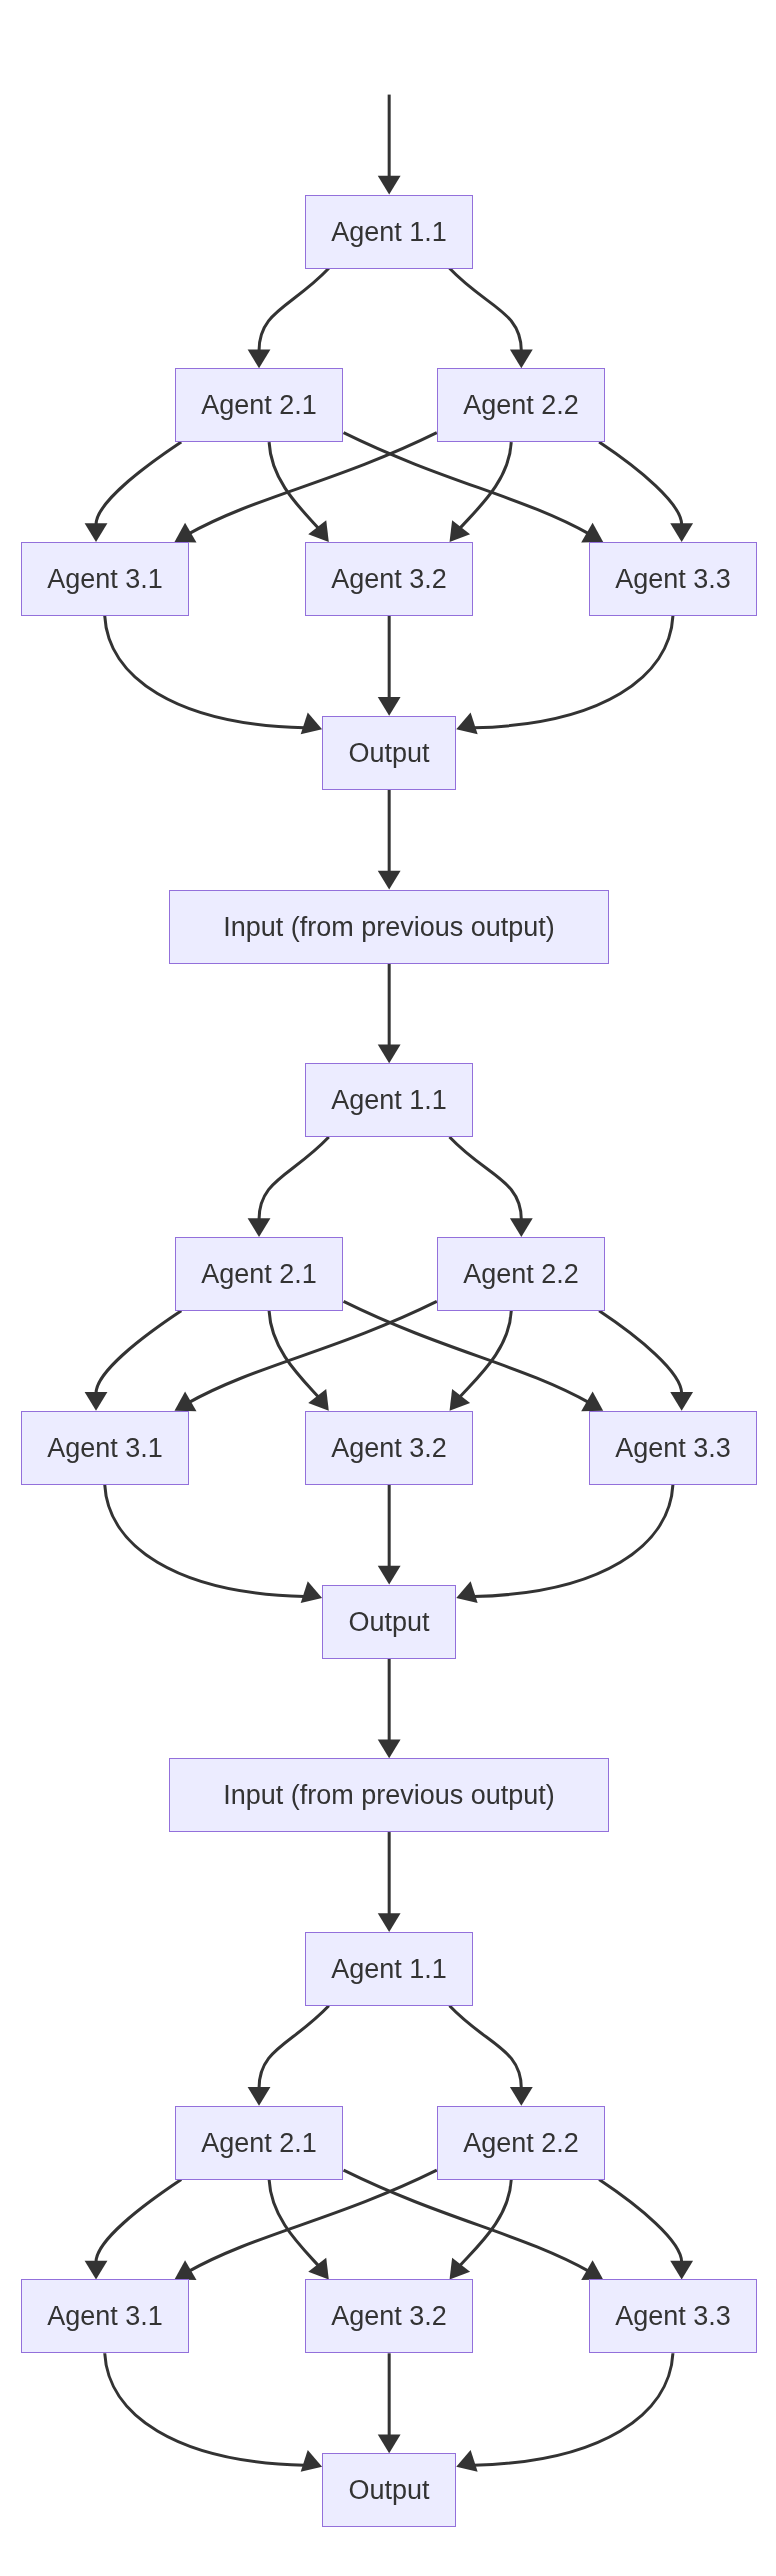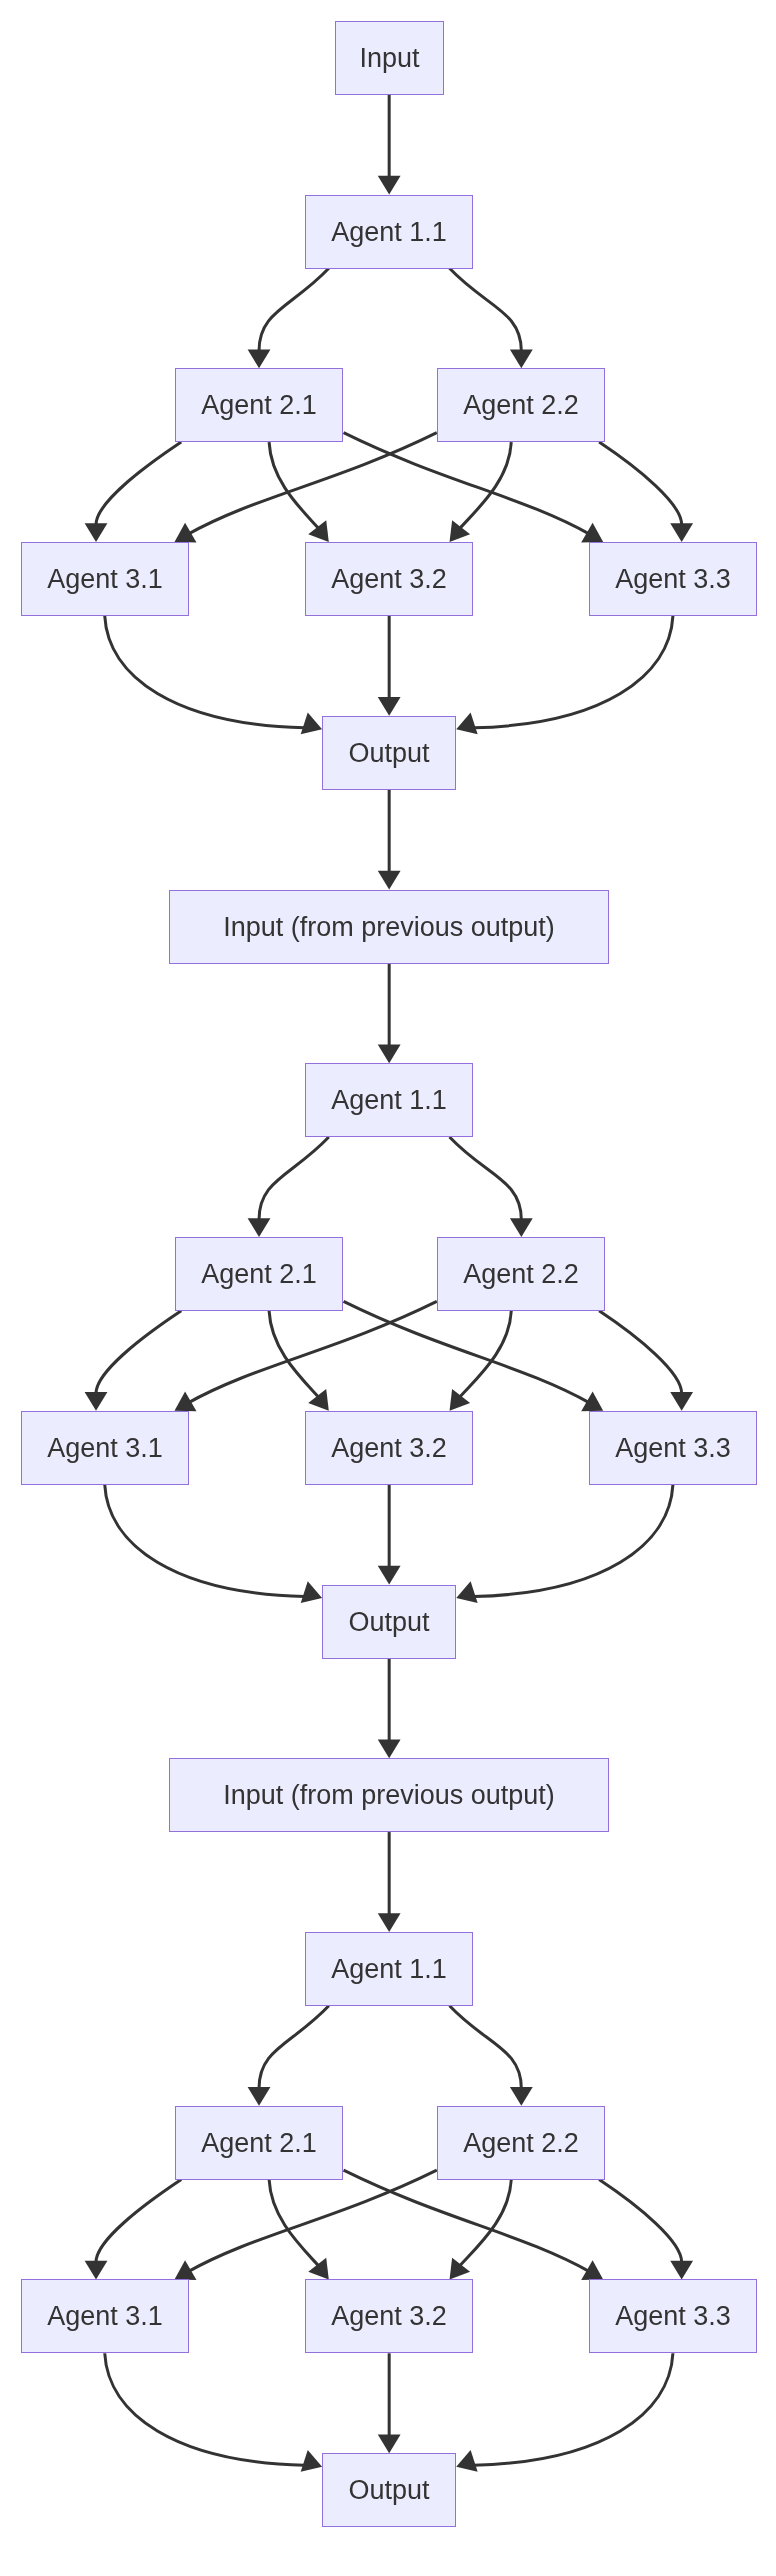--- a/index.html
+++ b/index.html
@@ -106,21 +106,20 @@
       <path d="M893,3249 C953,3289 1016,3341 1016,3372" class="edge"></path>
       <polygon points="1016,3398 999,3370 1033,3370" class="arrowhead"></polygon>
       <path d="M156,3508 C161,3599 261,3670 454,3675" class="edge"></path>
       <polygon points="480,3677 448.11712863936157,3684.515484934519 458.62370644810983,3652.179563380484" class="arrowhead"></polygon>
       <path d="M580,3508 L580,3631" class="edge"></path>
       <polygon points="580,3657 563,3629 597,3629" class="arrowhead"></polygon>
       <path d="M1003,3508 C998,3599 898,3670 706,3675" class="edge"></path>
       <polygon points="680,3677 701.3762935518902,3652.179563380484 711.8828713606384,3684.515484934519" class="arrowhead"></polygon>
     </svg>
   <div class="nodes-layer">
-      <div class="node" style="left: 335px; top: 21px; width: 109px; height: 74px;">Input</div>
       <div class="node" style="left: 305px; top: 195px; width: 168px; height: 74px;">Agent 1.1</div>
       <div class="node" style="left: 175px; top: 368px; width: 168px; height: 74px;">Agent 2.1</div>
       <div class="node" style="left: 437px; top: 368px; width: 168px; height: 74px;">Agent 2.2</div>
       <div class="node" style="left: 21px; top: 542px; width: 168px; height: 74px;">Agent 3.1</div>
       <div class="node" style="left: 305px; top: 542px; width: 168px; height: 74px;">Agent 3.2</div>
       <div class="node" style="left: 589px; top: 542px; width: 168px; height: 74px;">Agent 3.3</div>
       <div class="node" style="left: 322px; top: 716px; width: 134px; height: 74px;">Output</div>
       <div class="node" style="left: 169px; top: 890px; width: 440px; height: 74px;">Input (from previous output)</div>
       <div class="node" style="left: 305px; top: 1063px; width: 168px; height: 74px;">Agent 1.1</div>
       <div class="node" style="left: 175px; top: 1237px; width: 168px; height: 74px;">Agent 2.1</div>

